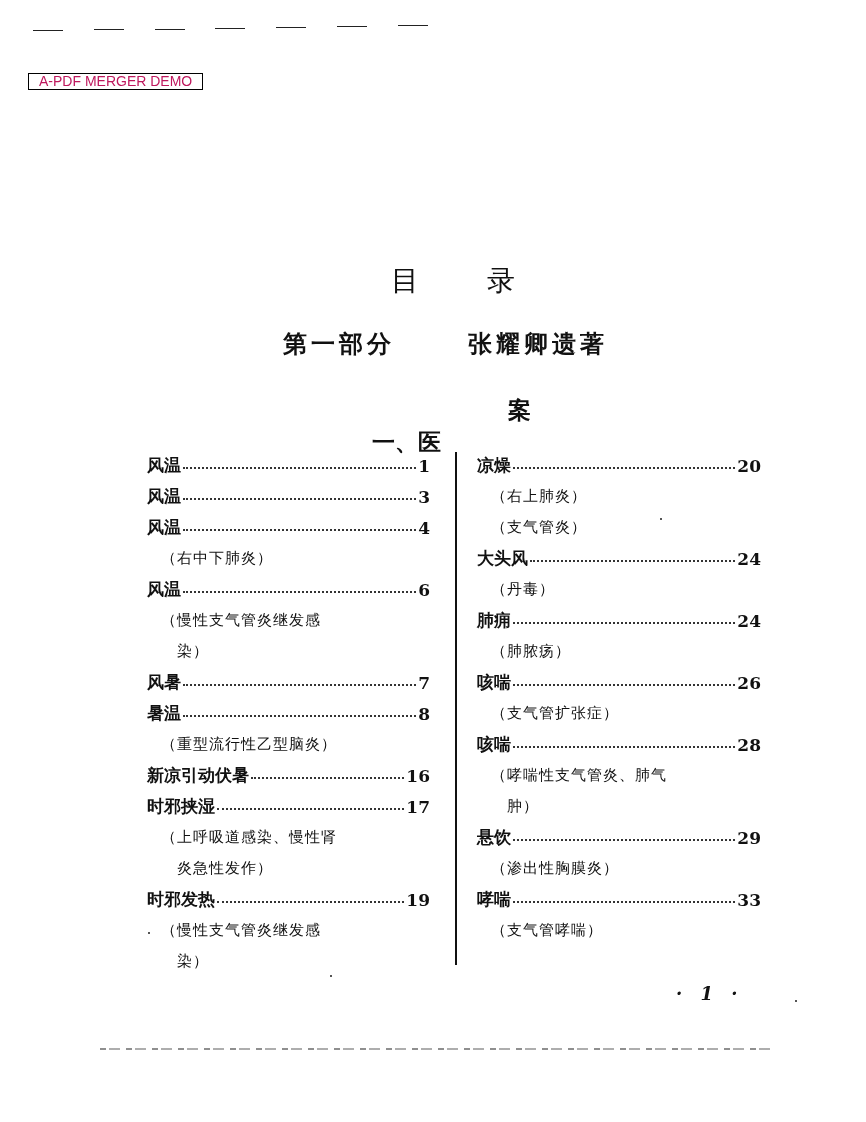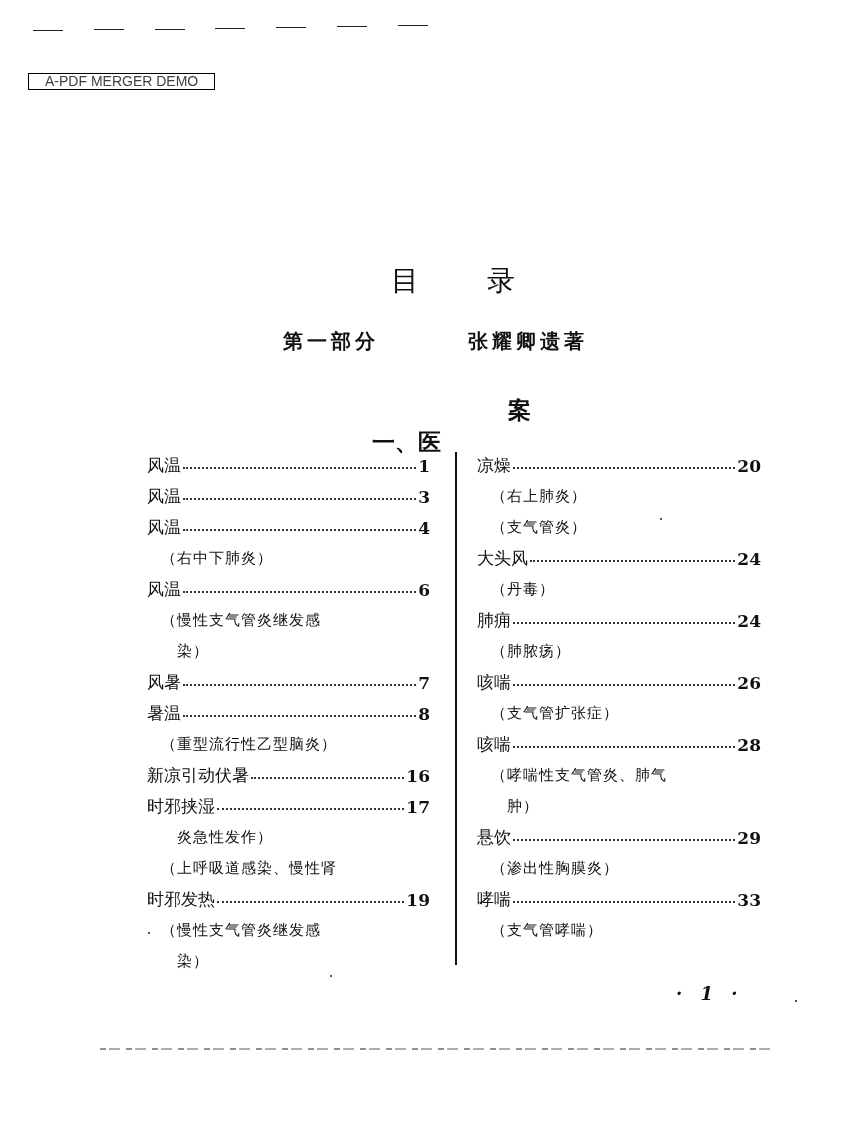--- a/index.html
+++ b/index.html
@@ -22,41 +22,41 @@
       width: 30px;
     }
     .watermark {
       position: absolute;
       left: 28px;
       top: 73px;
       border: 1px solid #000;
       font-family: "Liberation Sans", "DejaVu Sans", sans-serif;
       font-size: 14px;
       line-height: 15px;
-      padding: 0 16px;
-      color: #404040;
+      padding: 0 10px;
+      color: #be185d;
       white-space: nowrap;
     }
     .title {
       position: absolute;
       top: 262px;
       left: 0;
       width: 866px;
       height: 36px;
       font-size: 28px;
       font-weight: normal;
     }
     .title span { position: absolute; top: 0; }
     .part-heading {
       position: absolute;
       top: 328px;
       left: 0;
       width: 866px;
       height: 32px;
-      font-size: 20px;
+      font-size: 24px;
       font-weight: bold;
       letter-spacing: 4px;
     }
     .part-heading span { position: absolute; top: 0; white-space: nowrap; }
     .section-heading {
       position: absolute;
       top: 395px;
       left: 0;
       width: 866px;
       height: 30px;
@@ -73,21 +73,21 @@
     .entry {
       position: relative;
       height: 31px;
       display: flex;
       align-items: center;
       font-size: 17px;
       white-space: nowrap;
     }
     .entry .name {
       flex: 0 0 auto;
-      font-weight: normal;
+      font-weight: bold;
     }
     .entry .leader {
       flex: 1 1 auto;
       margin: 0 2px;
       border-bottom: 2px dotted #333;
       height: 0;
       position: relative;
       top: 2px;
     }
     .entry .page {
@@ -209,22 +209,22 @@
     <div class="entry">
       <span class="name">新凉引动伏暑</span>
       <span class="leader"></span>
       <span class="page">16</span>
     </div>
     <div class="entry">
       <span class="name">时邪挟湿</span>
       <span class="leader"></span>
       <span class="page">17</span>
     </div>
+    <div class="note">（上呼吸道感染、慢性肾</div>
     <div class="note cont">炎急性发作）</div>
-    <div class="note">（上呼吸道感染、慢性肾</div>
     <div class="entry">
       <span class="name">时邪发热</span>
       <span class="leader"></span>
       <span class="page">19</span>
     </div>
     <div class="note">（慢性支气管炎继发感</div>
     <div class="note cont">染）</div>
   </div>
 <div class="divider"></div>
 <div class="col right" id="toc-right">

